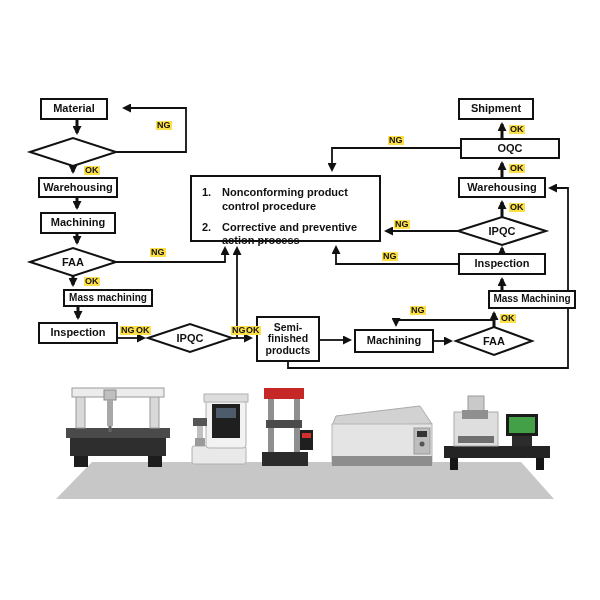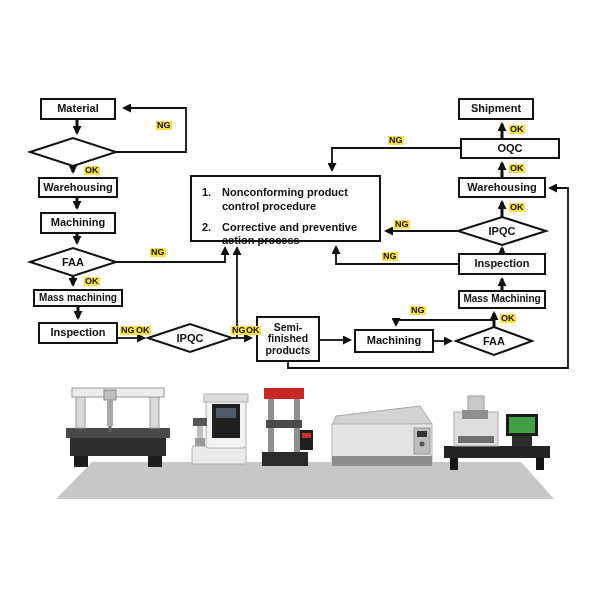--- a/index.html
+++ b/index.html
@@ -2,21 +2,21 @@
 <html><head>
 <meta charset="utf-8">
 <style>
   html,body{margin:0;padding:0;background:#fff;}
   #stage{position:relative;width:600px;height:600px;background:#fff;overflow:hidden;
          font-family:"Liberation Sans",sans-serif;}
   #lines{position:absolute;left:0;top:0;}
   .node{position:absolute;box-sizing:border-box;display:flex;align-items:center;justify-content:center;
         text-align:center;font-family:"Liberation Sans",sans-serif;font-weight:bold;color:#111;}
   .box{border:2px solid #111;background:#fff;font-size:11px;line-height:1.05;}
-  .small{font-size:10px;}
+  .small{font-size:10px;margin-left:30px;}
   .dlabel{font-size:11px;background:transparent;}
   .cbox{position:absolute;box-sizing:border-box;border:2px solid #111;background:#fff;
         padding:9px 6px 4px 10px;font-family:"Liberation Sans",sans-serif;font-weight:bold;
         font-size:11px;line-height:1.25;color:#111;}
   .cbox .row{display:flex;margin-bottom:7px;}
   .cbox .num{flex:0 0 20px;}
   .elabel{position:absolute;font-family:"Liberation Sans",sans-serif;font-weight:bold;
           font-size:9px;color:#111;background:#fde047;padding:0 1px;line-height:1;}
 </style>
 </head>
@@ -121,21 +121,21 @@
 
     <g fill="#fff" stroke="#111" stroke-width="2">
       <polygon points="30,152 73,138 116,152 73,166"></polygon>
       <polygon points="30,262 73,248 116,262 73,276"></polygon>
       <polygon points="148,338 190,324 232,338 190,352"></polygon>
       <polygon points="456,341 494,327 532,341 494,355"></polygon>
       <polygon points="458,231 502,217 546,231 502,245"></polygon>
     </g>
   </svg>
 
-  <div class="node box" style="left:40px;top:98px;width:76px;height:22px;">Material</div>
+  <div class="node box" style="left:40px;top:98px;width:68px;height:22px;">Material</div>
   <div class="node box" style="left:38px;top:177px;width:80px;height:21px;">Warehousing</div>
   <div class="node box" style="left:40px;top:212px;width:76px;height:22px;">Machining</div>
   <div class="node dlabel" style="left:30px;top:248px;width:86px;height:28px;">FAA</div>
   <div class="node box small" style="left:33px;top:289px;width:90px;height:18px;">Mass machining</div>
   <div class="node box" style="left:38px;top:322px;width:80px;height:22px;">Inspection</div>
 
   <div class="cbox" style="left:190px;top:175px;width:191px;height:67px;">
     <div class="row">
       <span class="num">1.</span>
       <span>Nonconforming product control procedure</span>

